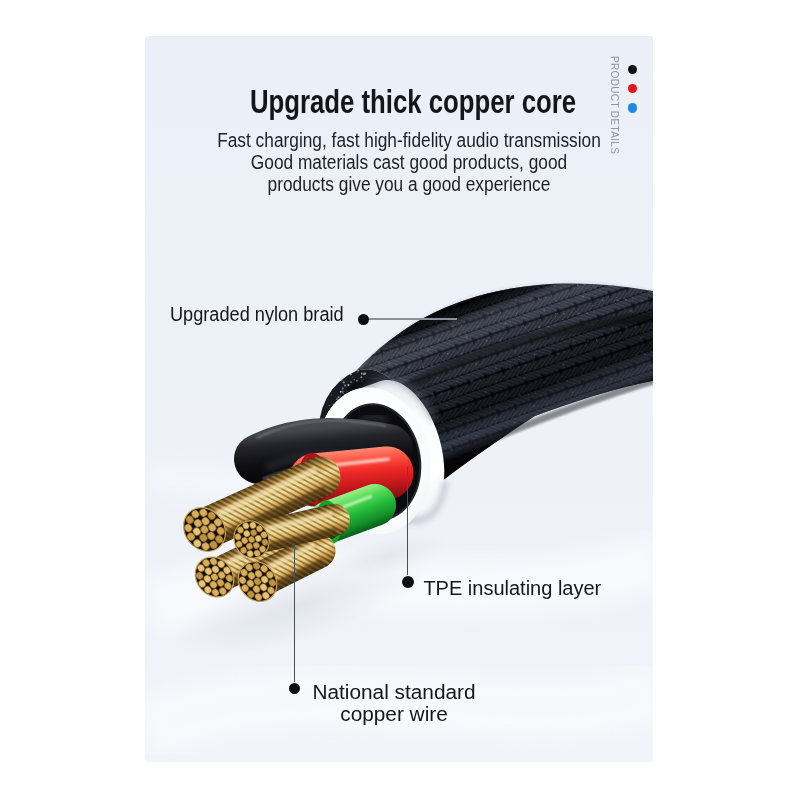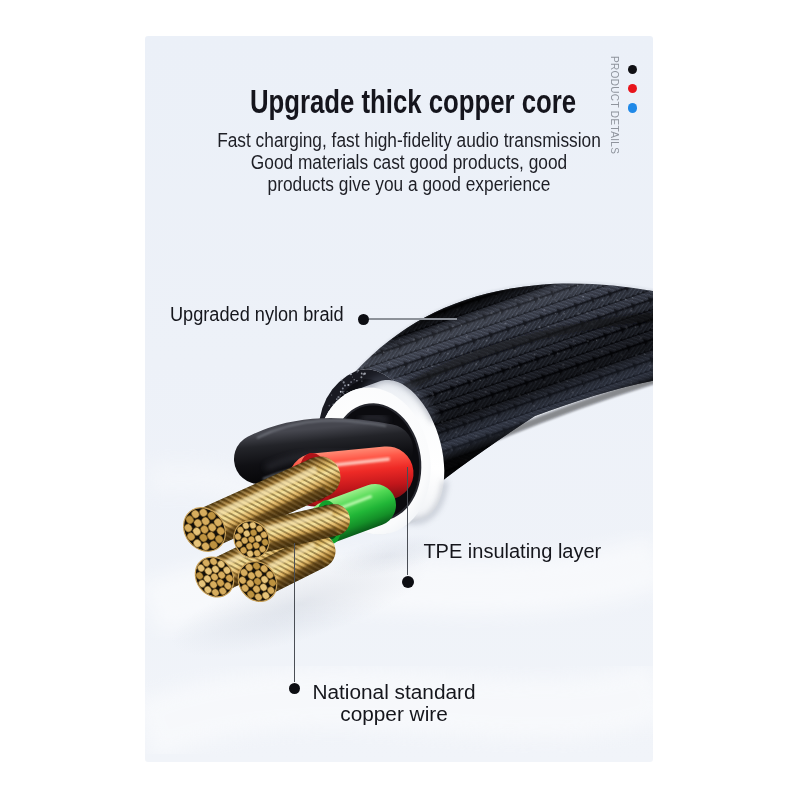--- a/index.html
+++ b/index.html
@@ -463,21 +463,21 @@
   <span class="vdot" style="left: 627.8px; top: 64.5px; background-color: rgb(16, 16, 20);"></span>
   <span class="vdot" style="left: 627.8px; top: 84.1px; background-color: rgb(232, 21, 28);"></span>
   <span class="vdot" style="left: 627.8px; top: 103.2px; background-color: rgb(32, 137, 232);"></span>
 
   <div class="callout-label" style="left:170px;top:302.8px;transform:scaleX(0.908);transform-origin:left center;">Upgraded nylon braid</div>
   <span class="dot" style="left:358.4px;top:314px;width:10.8px;height:10.8px"></span>
   <span class="hline" style="left:369px;top:318.4px;width:88px"></span>
 
   <span class="vline" style="left:407.2px;top:467px;height:108px"></span>
   <span class="dot" style="left:402.3px;top:575.5px;width:12px;height:12px"></span>
-  <div class="callout-label" style="left:423.4px;top:540px;">TPE insulating layer</div>
+  <div class="callout-label" style="left:423.4px;top:577px;">TPE insulating layer</div>
 
   <span class="vline" style="left:293.9px;top:543px;height:139px"></span>
   <span class="dot" style="left:289px;top:682.7px;width:11.2px;height:11.2px"></span>
   <div class="callout-label" style="left:283.5px;top:680.6px;width:220px;text-align:center;transform:scaleX(1.04);">
     <div>National standard</div>
     <div>copper wire</div>
   </div>
 </div>
 
 </body></html>

